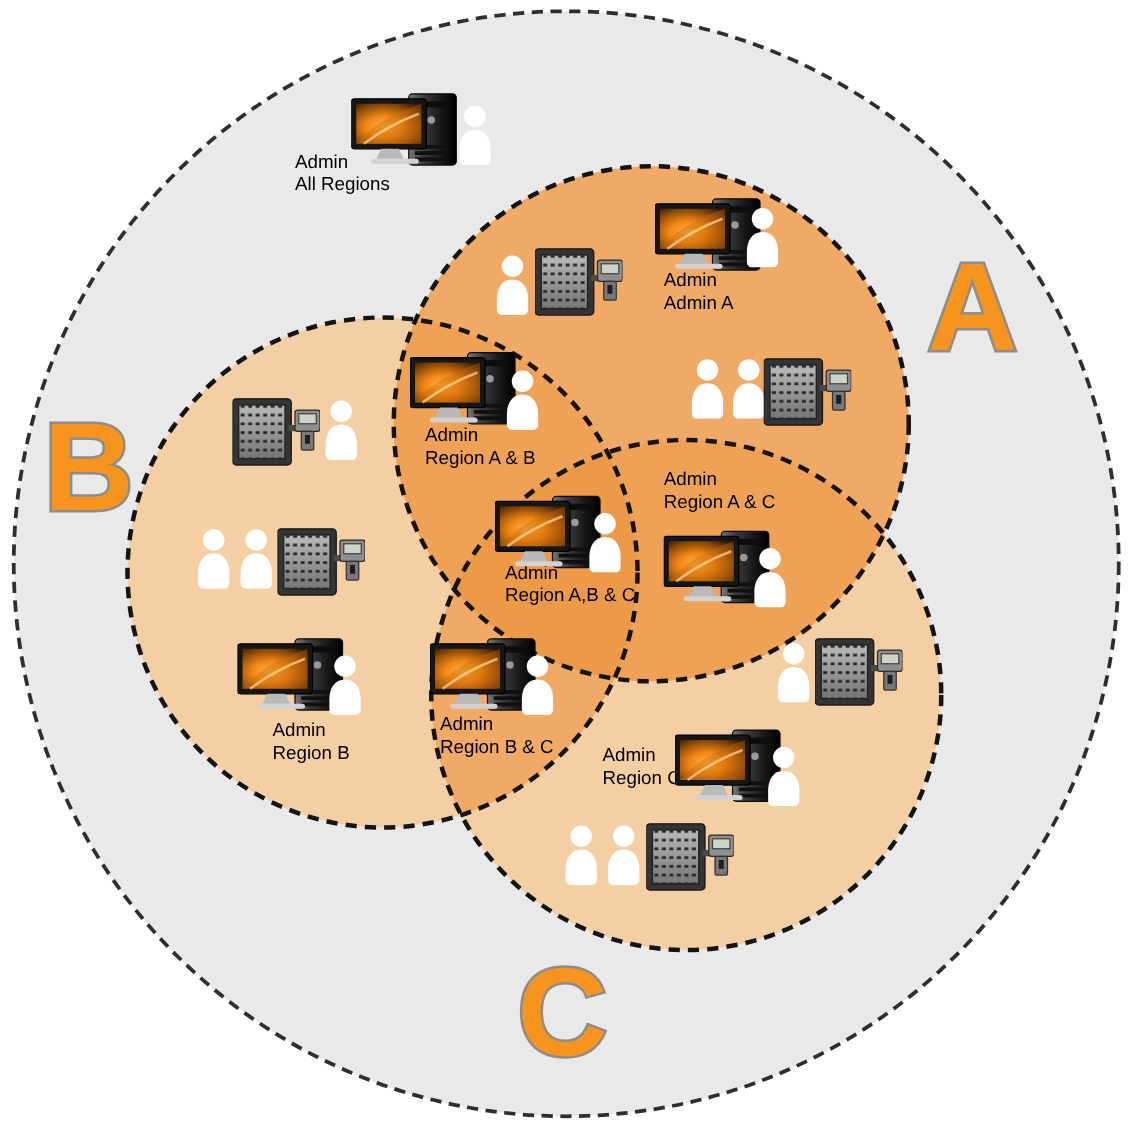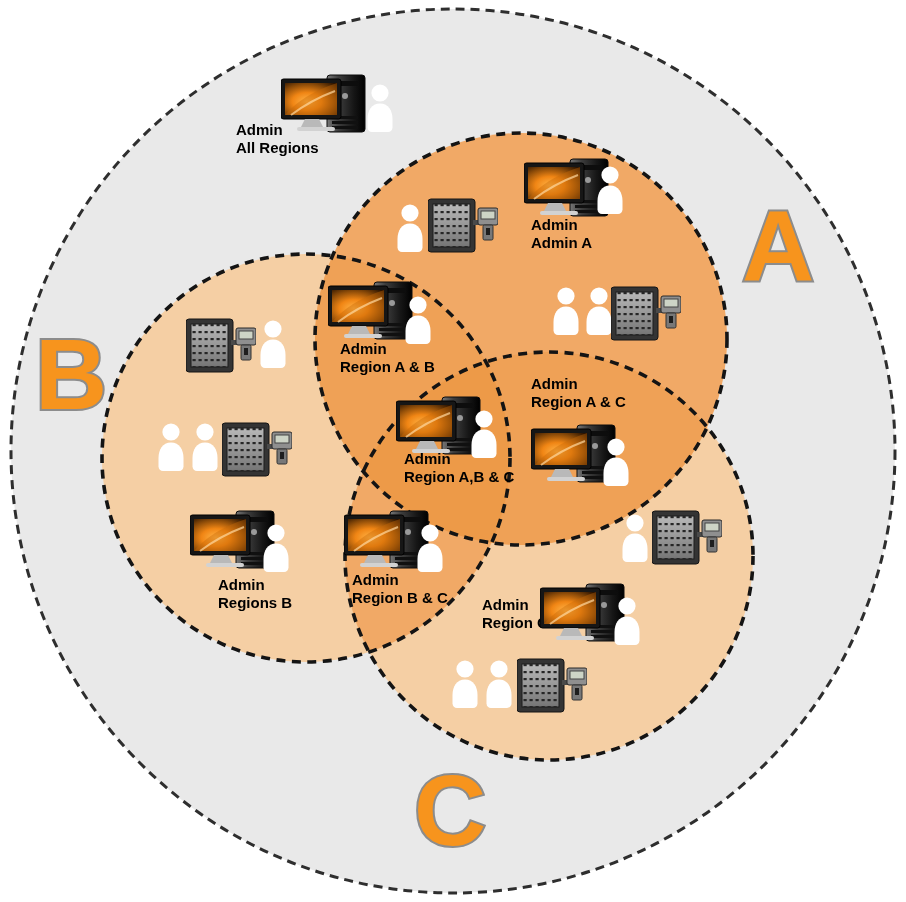--- a/index.html
+++ b/index.html
@@ -4,21 +4,21 @@
 <style>
   html,body{margin:0;padding:0;background:#ffffff;}
   body{width:906px;height:902px;position:relative;overflow:hidden;
        font-family:"Liberation Sans",sans-serif;}
   #stage{position:absolute;inset:0;width:906px;height:902px;}
   #venn{position:absolute;left:0;top:0;}
   #overlay{position:absolute;inset:0;width:906px;height:902px;}
   .dash-outer{stroke:#2e2e2e;stroke-width:3;stroke-dasharray:9 6;}
   .dash-inner{stroke:#141414;stroke-width:3.6;stroke-dasharray:9 6.5;fill:none;}
   .icon{position:absolute;}
-  .region-label{position:absolute;font-weight:bold;font-size:15px;line-height:18px;
+  .region-label{position:absolute;font-weight:normal;font-size:15px;line-height:18px;
                 color:#000;white-space:nowrap;font-family:"Liberation Sans",sans-serif;}
   .big-letter{position:absolute;transform:translate(-50%,-54%);
               font-family:"Liberation Sans",sans-serif;font-weight:bold;font-size:100px;
               -webkit-text-stroke:4px #8c8c8c;paint-order:stroke fill;line-height:1;}
 </style>
 </head>
 <body>
 
 <svg width="0" height="0" style="position:absolute" aria-hidden="true">
   <defs>
@@ -93,21 +93,21 @@
       <div class="region-label" style="left: 531px; top: 375px;">
         <div>Admin</div>
         <div>Region A &amp; C</div>
       </div>
       <div class="region-label" style="left: 404px; top: 450px;">
         <div>Admin</div>
         <div>Region A,B &amp; C</div>
       </div>
       <div class="region-label" style="left: 218px; top: 576px;">
         <div>Admin</div>
-        <div>Regions B</div>
+        <div>Region B</div>
       </div>
       <div class="region-label" style="left: 352px; top: 571px;">
         <div>Admin</div>
         <div>Region B &amp; C</div>
       </div>
       <div class="region-label" style="left: 482px; top: 596px;">
         <div>Admin</div>
         <div>Region C</div>
       </div>
       <div class="icon" style="left: 281px; top: 74px;">

